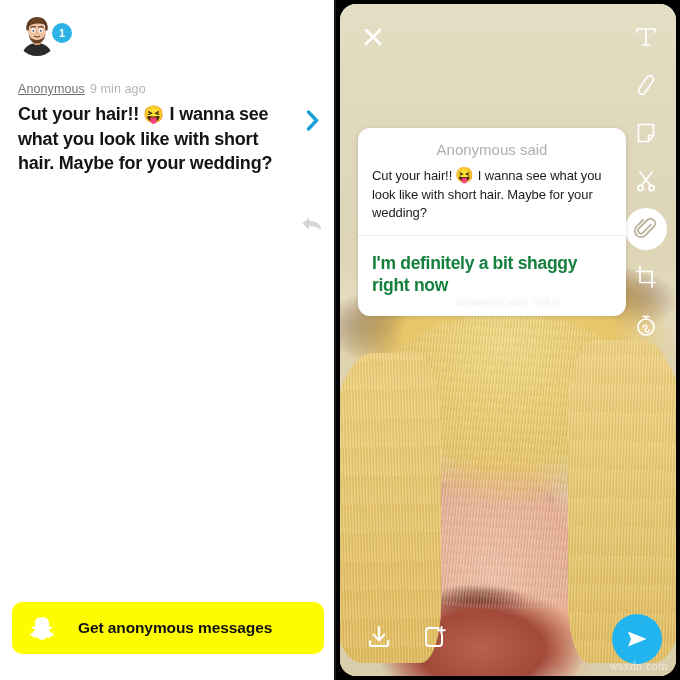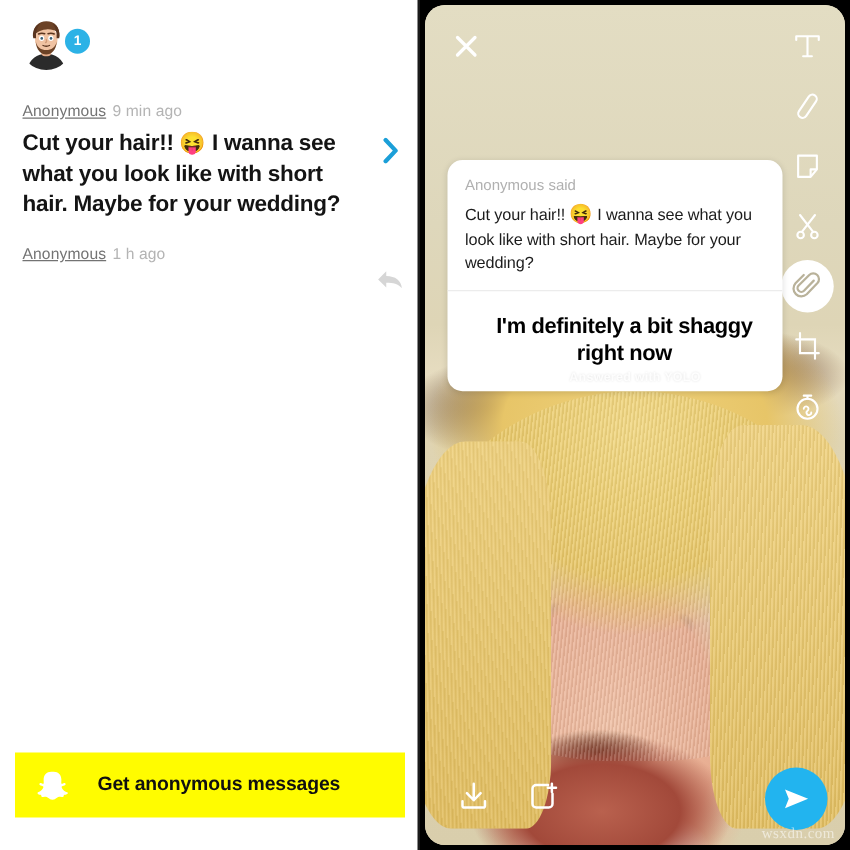--- a/index.html
+++ b/index.html
@@ -104,21 +104,21 @@
   }
   .msg-action.chev { top: 46px; }
   .msg-action.reply { top: 36px; }
 
   
   .cta {
     position: absolute;
     left: 12px; bottom: 26px;
     width: 312px; height: 52px;
     background: #fffc00;
-    border-radius: 0;
+    border-radius: 10px;
     display: flex;
     align-items: center;
     padding-left: 18px;
     cursor: pointer;
   }
   .cta-ghost { width: 26px; height: 26px; flex: 0 0 26px; }
   .cta-label {
     margin-left: 22px;
     font-size: 15.5px;
     font-weight: bold;
@@ -224,40 +224,39 @@
     position: absolute;
     left: 18px; top: 124px;
     width: 268px;
     background: #ffffff;
     border-radius: 12px;
     box-shadow: 0 1px 5px rgba(0,0,0,0.13);
     overflow: hidden;
   }
   .yolo-q { padding: 13px 14px 13px 14px; }
   .yolo-said {
-    font-size: 12px;
+    font-size: 15px;
     color: #b0b0b0;
     margin-bottom: 7px;
+    text-align: center;
   }
   .yolo-qtext {
     font-size: 13px;
     line-height: 1.38;
     color: #1c1c1c;
     letter-spacing: -0.1px;
   }
   .yolo-sep { height: 1px; background: #ececec; }
   .yolo-a {
     padding: 16px 14px 20px 14px;
-    text-align: center;
     font-size: 17.5px;
     font-weight: bold;
     line-height: 1.28;
-    color: #000000;
+    color: #15803d;
     letter-spacing: -0.3px;
-    margin-left: 15px;
   }
   .answered-with {
     position: absolute;
     left: 0; top: 293px;
     width: 336px;
     text-align: center;
     font-size: 10px;
     font-weight: bold;
     color: rgba(255,255,255,0.88);
     letter-spacing: 0.2px;
@@ -341,23 +340,20 @@
         </div>
         <div class="msg-body"><span>Cut your hair!! </span><span class="emoji">😝</span><span> I wanna see what you look like with short hair. Maybe for your wedding?</span></div>
         <div class="msg-action chev">
           <svg width="13" height="21" viewBox="0 0 13 21">
             <path d="M2.5 2 L10.5 10.5 L2.5 19" stroke="#1b9fd8" stroke-width="3.4" fill="none" stroke-linecap="round" stroke-linejoin="round"></path>
           </svg>
         </div>
       </div>
 
       <div class="msg">
-        <div class="msg-meta">
-          <span class="who">Anonymous</span><span class="when">1 h ago</span>
-        </div>
         <div class="msg-action reply">
           <svg width="24" height="20" viewBox="0 0 24 20">
             <path d="M9 3 L2.5 9.5 L9 16 L9 12.2 C14.5 12.2 18.5 13 21.5 16.5 C20.8 10.2 16.5 7 9 6.8 Z" fill="#d6d6d6"></path>
           </svg>
         </div>
       </div>
 
     </div>
 
     <div class="cta">

